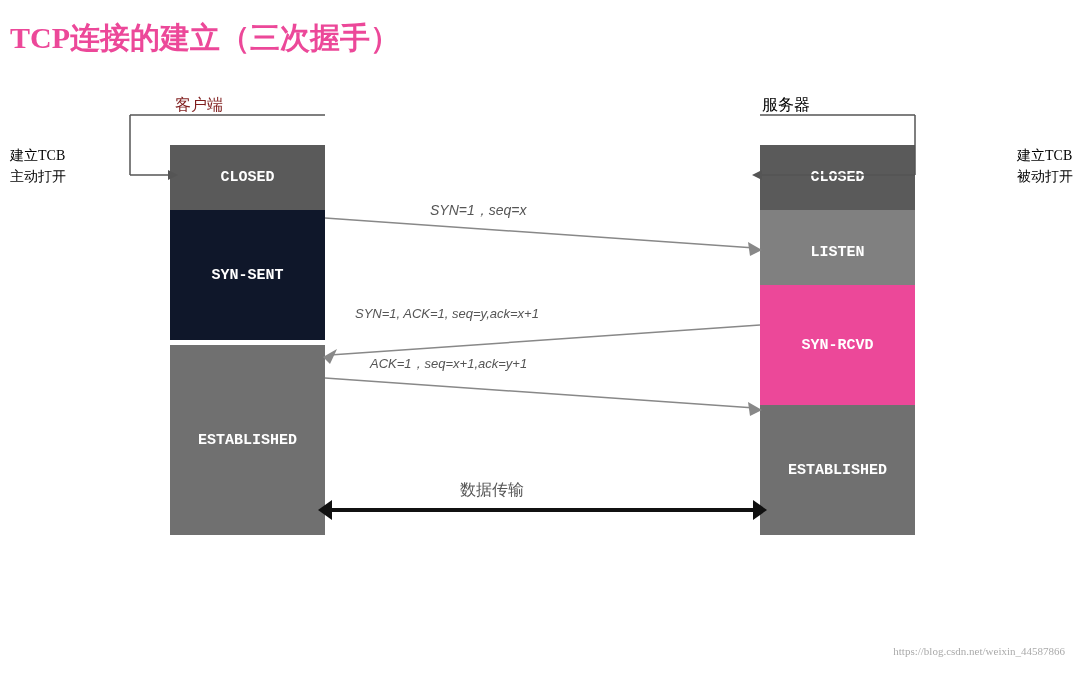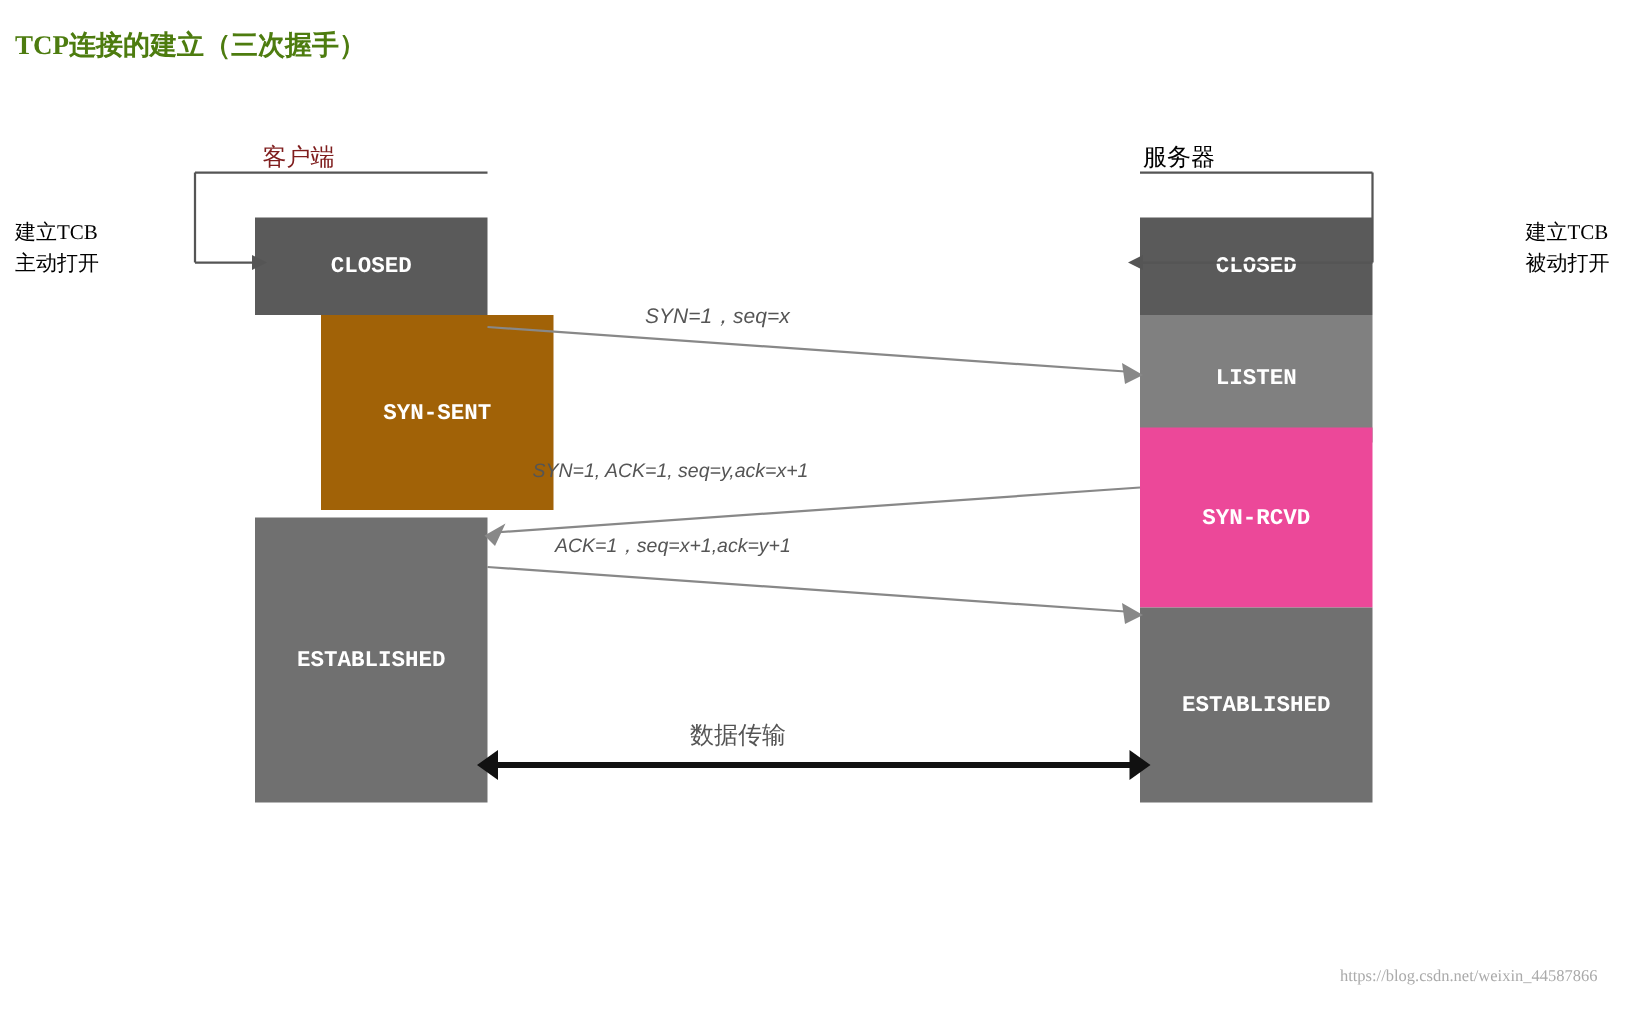--- a/index.html
+++ b/index.html
@@ -9,23 +9,23 @@
       width: 1083px;
       height: 675px;
       overflow: hidden;
       position: relative;
     }
 
     #page-title {
       position: absolute;
       top: 18px;
       left: 10px;
-      font-size: 18px;
+      font-size: 30px;
       font-weight: bold;
-      color: #4d7c0f;
+      color: #ec4899;
     }
 
     
     .client-label {
       position: absolute;
       top: 95px;
       left: 175px;
       font-size: 16px;
       color: #7f1d1d;
     }
@@ -82,22 +82,21 @@
       width: 155px;
       height: 65px;
       background: #5a5a5a;
     }
 
     #client-syn-sent {
       left: 170px;
       top: 210px;
       width: 155px;
       height: 130px;
-      background: #a16207;
-      margin-left: 44px;
+      background: #0f172a;
     }
 
     #client-established {
       left: 170px;
       top: 345px;
       width: 155px;
       height: 190px;
       background: #707070;
     }
 

